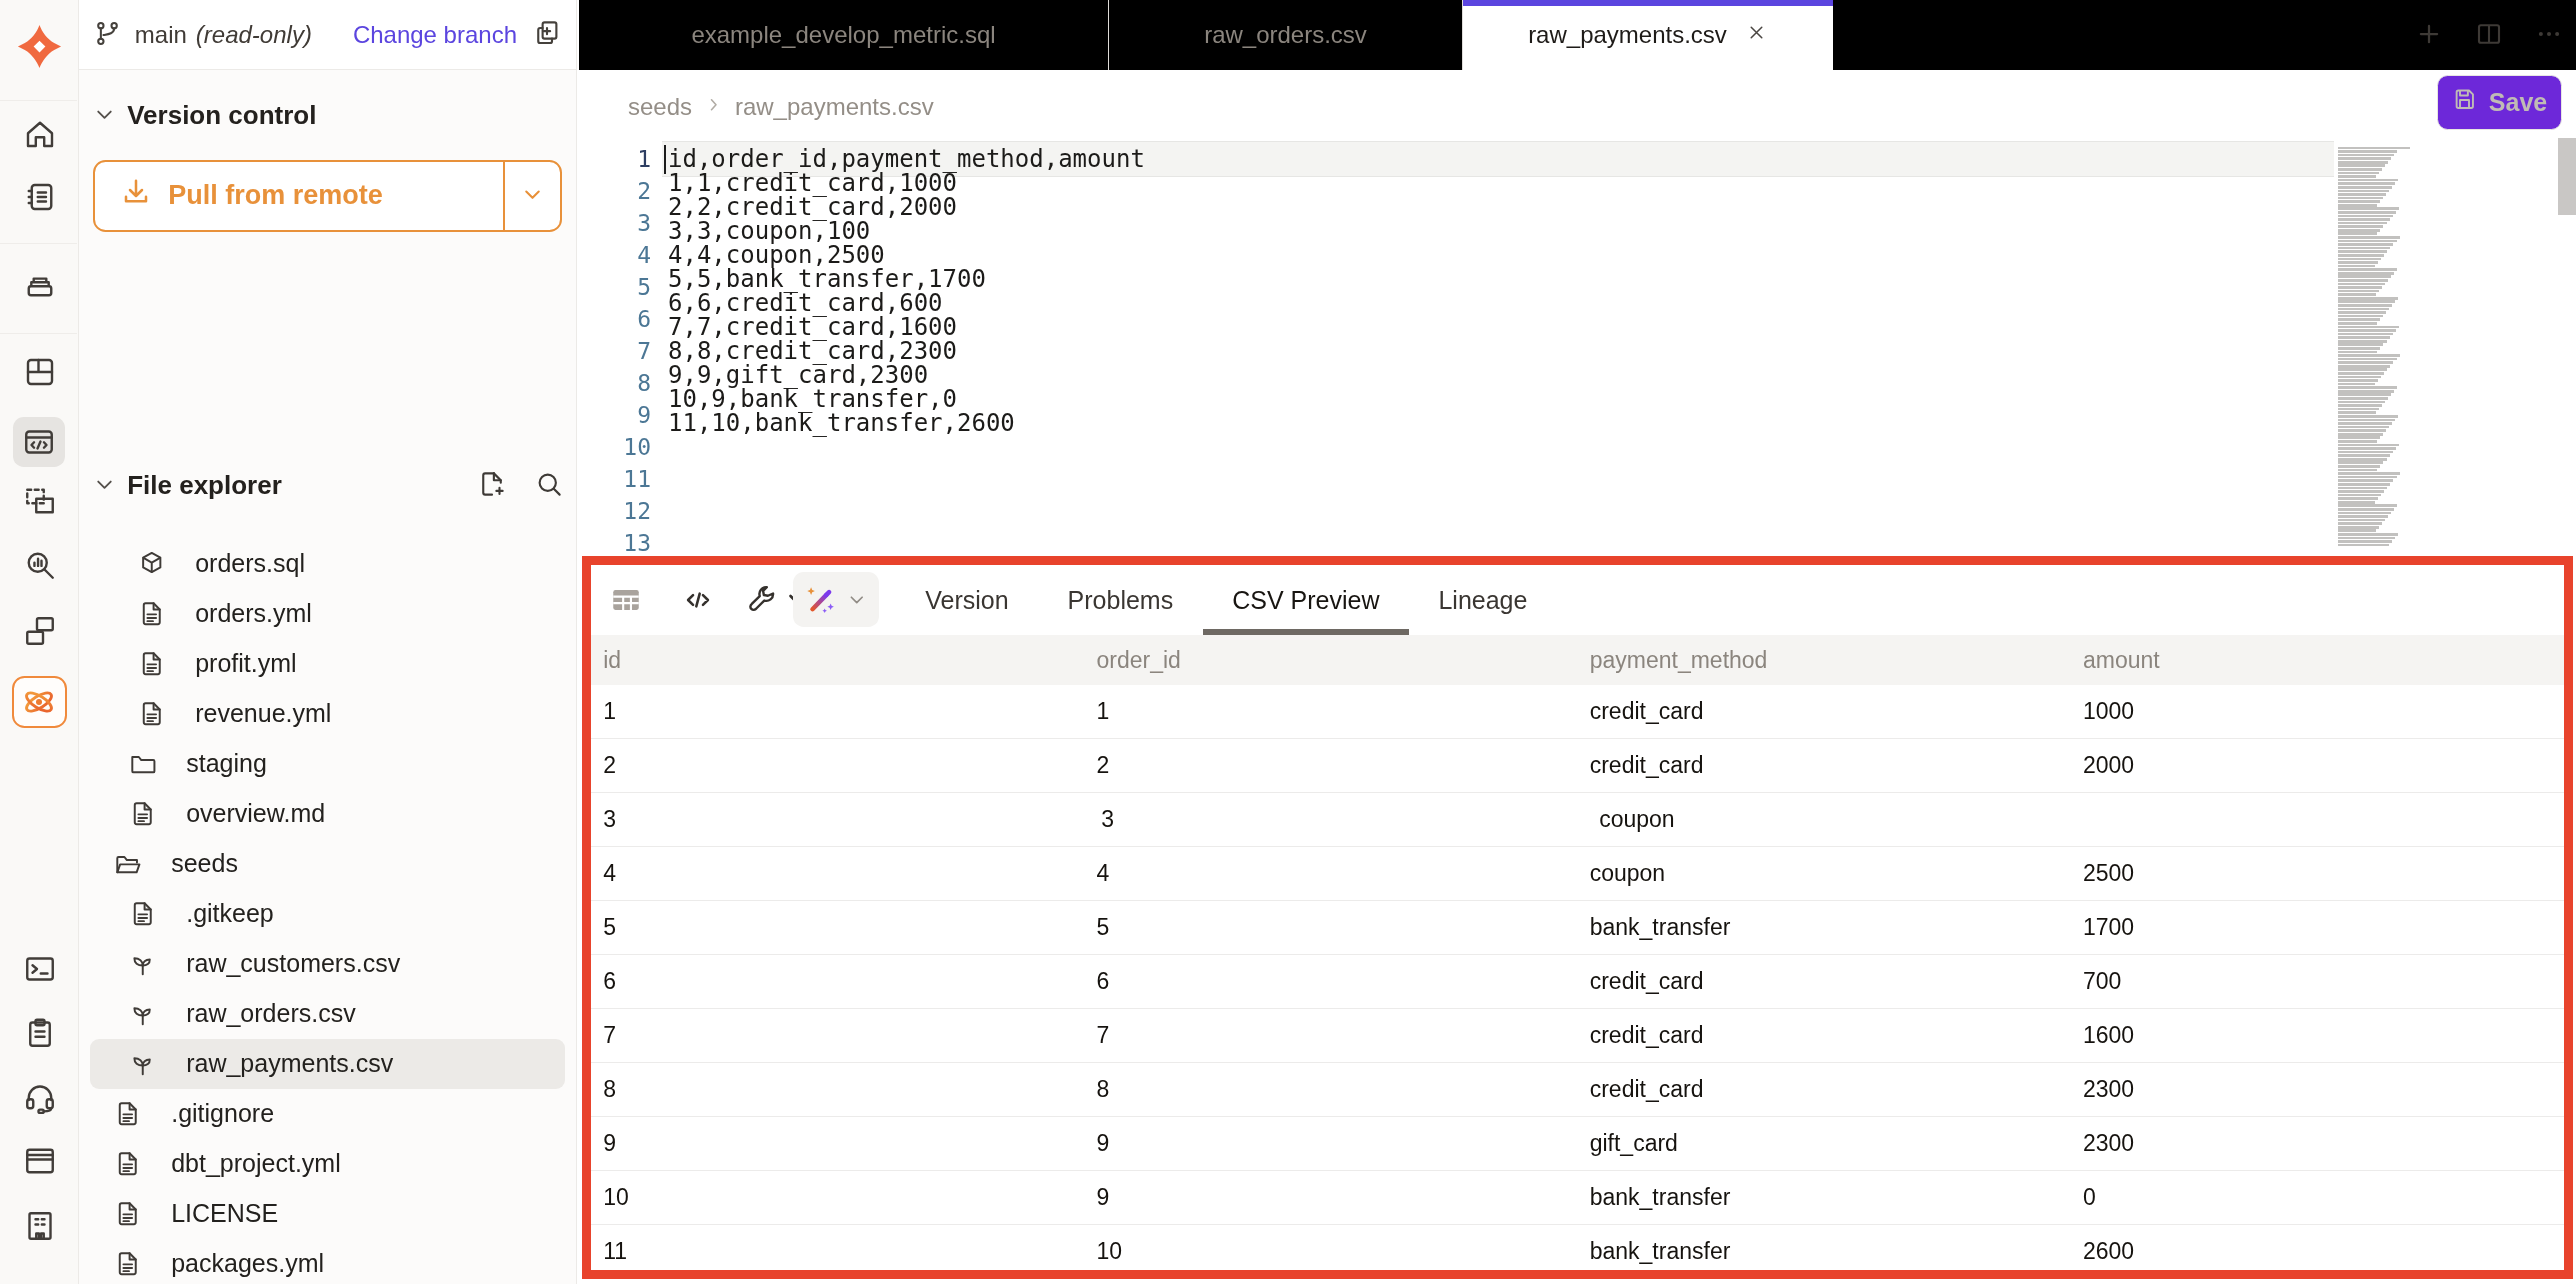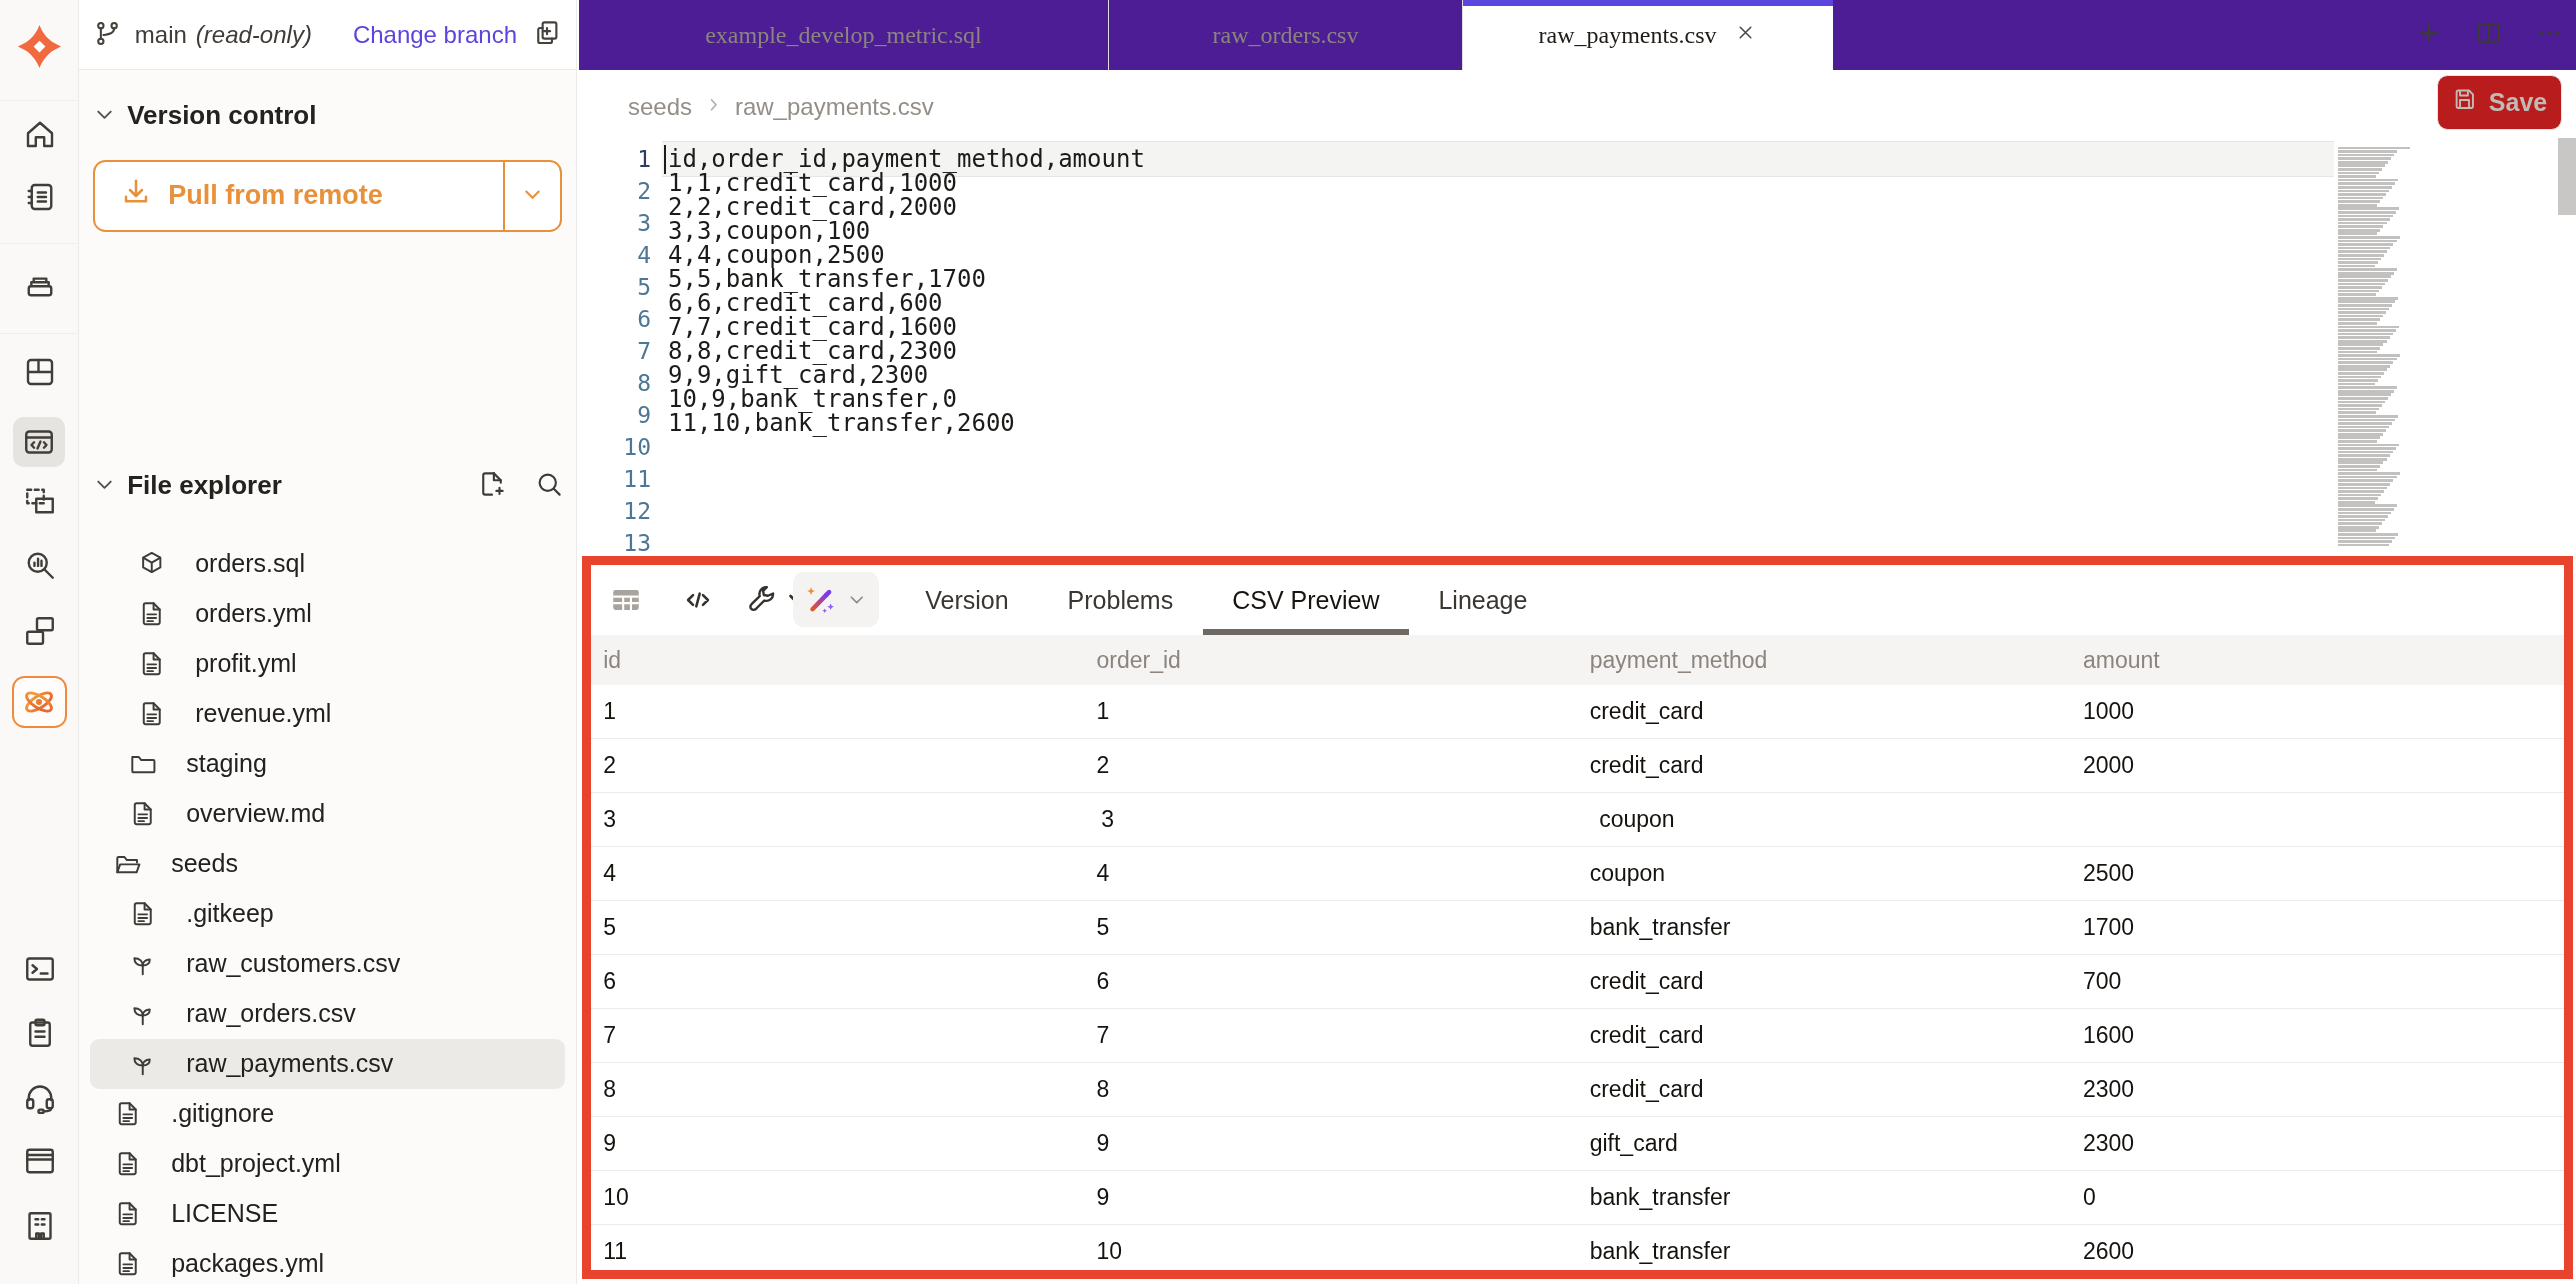--- a/index.html
+++ b/index.html
@@ -52,35 +52,35 @@
   .file-tree { list-style:none; margin-top:27px; }
   .fileitem { height:50px; display:flex; align-items:center; gap:29px; font-size:25px;
     color:#23211E; border-radius:9px; margin:0 10.7px; padding-left:0; }
   .fileitem svg { width:29.5px; height:29.5px; color:#3F3B37; flex:0 0 auto; }
   .fileitem.selected { background:#ECEAE7; }
   .lvl0 { padding-left:23px; } .lvl1 { padding-left:38px; } .lvl2 { padding-left:47px; }
 
   
   .main { position:absolute; left:579px; top:0; right:0; height:1284px; }
 
-  .tabbar { position:relative; height:70px; background:#4c1d95; display:flex;font-family:Liberation Serif, serif; }
+  .tabbar { position:relative; height:70px; background:#000000; display:flex; }
   .tab { display:flex; align-items:center; justify-content:center; gap:18px;
     font-size:24px; color:#8B857E; border-right:1.8px solid #DFDCD9; position:relative; }
   .tab.active { background:#fff; color:#1E1B18; border-right:none; }
   .tab.active::before { content:""; position:absolute; top:0; left:0; right:0; height:6.3px; background:#5B45DF; }
   .tab .close svg { width:23px; height:23px; color:#4A4642; }
   .tab-actions { position:absolute; right:12.5px; top:0; height:70px; display:flex;
     align-items:center; gap:30px; color:#3E3A36; }
   .tab-actions svg { width:30px; height:30px; }
 
   .crumbrow { position:relative; height:73px; background:#fff; }
   .crumb { position:absolute; left:49px; top:23px; display:flex; align-items:center; gap:10.7px;
     font-size:24px; color:#948E87; }
   .crumb svg { width:21.5px; height:21.5px; color:#B1ACA5; }
-  .save-btn { position:absolute; right:14.3px; top:5.4px; width:125px; height:55px; background:#b91c1c;
+  .save-btn { position:absolute; right:14.3px; top:5.4px; width:125px; height:55px; background:#6d28d9;
     border:1.8px solid #E7E5E2; border-radius:10.7px; display:flex; align-items:center; justify-content:center;
     gap:10.7px; font-size:25px; font-weight:600; color:#C0BBB5; }
   .save-btn svg { width:27px; height:27px; }
 
   .editor { position:relative; height:411px; background:#fff; }
   .curline { position:absolute; left:83px; right:242px; top:-1.8px; height:36px; background:#F4F4F2;
     border-top:1.8px solid #E6E6E4; border-bottom:1.8px solid #E6E6E4; }
   .curline::before { content:""; position:absolute; left:1.8px; top:2.7px; bottom:2.7px; width:2.7px; background:#1c1c1c; }
   .gutter { position:absolute; left:0; top:0; width:72px; }
   .gutter div { height:32px; line-height:32px; text-align:right;

